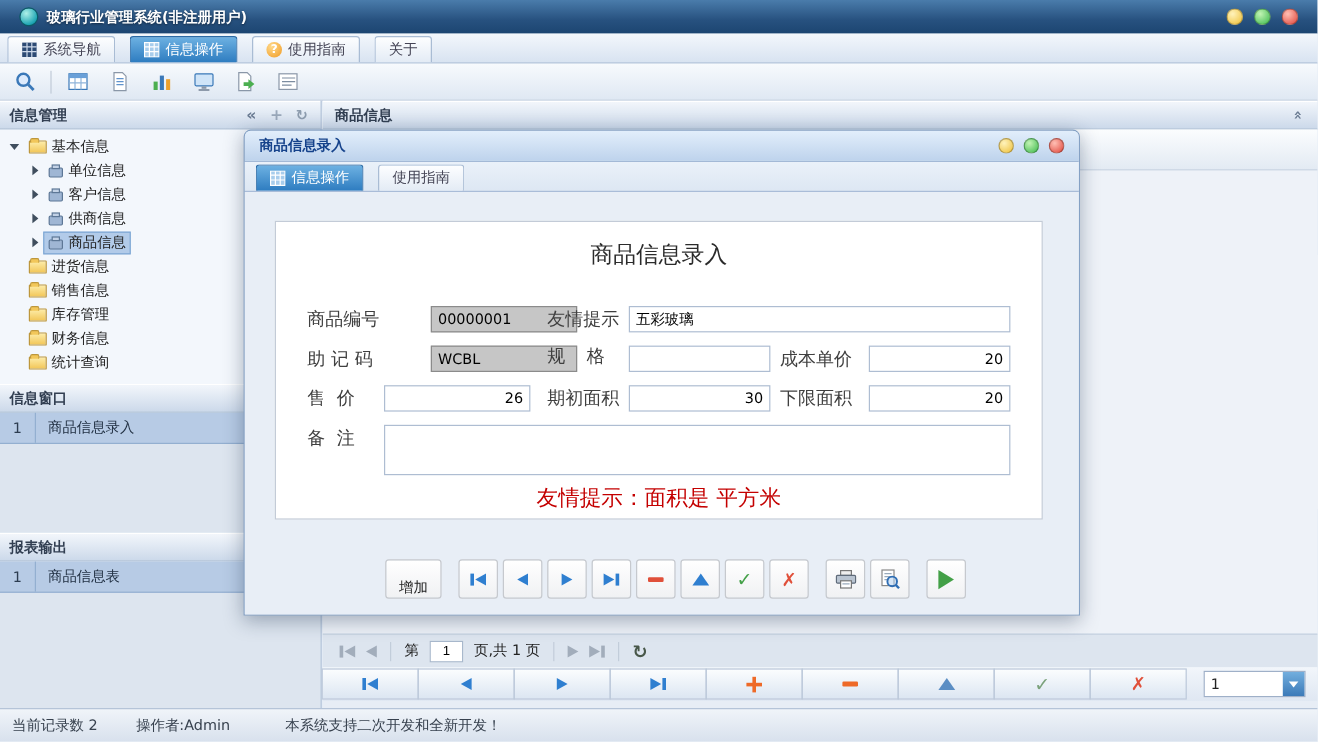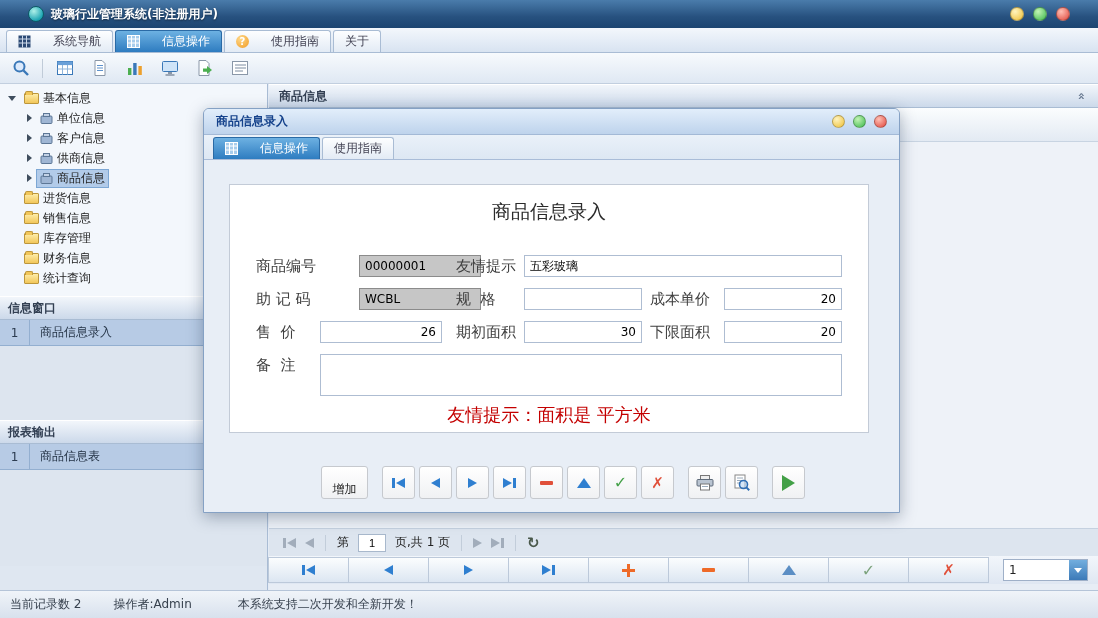--- a/index.html
+++ b/index.html
@@ -5,36 +5,36 @@
   * { margin:0; padding:0; box-sizing:border-box; }
   html,body { width:1098px; height:618px; }
   body {
     position:relative; overflow:hidden;
     font-family:"DejaVu Sans","Liberation Sans",sans-serif;
     font-size:12px; color:#222; background:#e4ebf5;
   }
   
   .titlebar { position:absolute; top:0; left:0; right:0; height:28px;
     background:linear-gradient(#4a7cab,#27517f 60%,#1c4571);
-    display:flex; align-items:center; padding:0 28px; }
+    display:flex; align-items:center; padding:0 16px; }
   .app-icon { width:16px; height:16px; border-radius:50%;
     background:radial-gradient(circle at 35% 30%,#aef0e8,#1fa6b4 70%,#0d7582);
     border:1px solid #0b5a66; margin-right:7px; }
   .win-title { color:#fff; font-weight:bold; font-size:12px; text-shadow:0 1px 2px rgba(0,0,0,.5); }
   .traffic { display:flex; gap:9px; margin-left:auto; }
   .light { width:14px; height:14px; border-radius:50%; border:1px solid rgba(0,0,0,.25); }
   .light.y { background:radial-gradient(circle at 35% 30%,#fff3bd,#eebf35); }
   .light.g { background:radial-gradient(circle at 35% 30%,#c2f4b4,#3cb84c); }
   .light.r { background:radial-gradient(circle at 35% 30%,#ffc0b5,#e0453a); }
   
   .tabbar { position:absolute; top:28px; left:0; right:0; height:25px;
     background:linear-gradient(#f3f7fc,#d8e3f1); border-bottom:1px solid #a9bcd4;
     display:flex; align-items:flex-end; padding-left:6px; }
-  .tab { height:22px; display:flex; align-items:center; gap:22px; padding:0 11px;
-    margin-right:2px; border:1px solid #a9bcd4; border-bottom:none;
+  .tab { height:22px; display:flex; align-items:center; gap:5px; padding:0 11px;
+    margin-right:12px; border:1px solid #a9bcd4; border-bottom:none;
     border-radius:3px 3px 0 0; background:linear-gradient(#fdfeff,#e3ebf5);
     color:#445; cursor:default; }
   .tab.active { background:linear-gradient(#6db1e2,#2e7cc0); color:#fff; font-weight:normal; border-color:#2a6aa5; }
   .tabicon { width:13px; height:13px; display:inline-block; flex:0 0 auto; }
   .help-badge { width:13px; height:13px; border-radius:50%; background:radial-gradient(circle at 35% 30%,#ffd98a,#f09a22);
     color:#fff; font-size:10px; font-weight:bold; display:flex; align-items:center; justify-content:center; }
   .help-badge::before { content:"?"; }
   
   .toolbar { position:absolute; top:53px; left:0; right:0; height:31px;
     background:linear-gradient(#f7fafd,#dfe8f3); border-bottom:1px solid #c2cfdf;
@@ -233,20 +233,28 @@
   </div>
   <div class="tool-btn">
     <svg width="18" height="18" viewBox="0 0 18 18">
         <rect x="1.5" y="2.5" width="15" height="13" fill="#fff" stroke="#8a97a8"></rect>
         <path d="M4 6h11M4 9h11M4 12h8" stroke="#7c8ca0"></path>
       </svg>
   </div>
 </div>
 
 <div class="sidebar">
+  <div class="sec-header">
+    <span>信息管理</span>
+    <span class="hdr-tools">
+      <span class="hdr-tool i-collapse-left"></span>
+      <span class="hdr-tool i-plus-glyph"></span>
+      <span class="hdr-tool i-refresh-glyph"></span>
+    </span>
+  </div>
   <div class="tree">
     <div class="tree-row lvl0">
       <span class="tr-down"></span>
       <span class="node">
           <span class="folder"></span>
       <span>基本信息</span>
         </span>
     </div>
     <div class="tree-row lvl1">
       <span class="tr-right"></span>
@@ -433,21 +441,21 @@
     <div class="fieldset">
       <div class="form-title">商品信息录入</div>
 
       <span class="f-label" style="left:26px; top:70px;">商品编号</span>
       <input class="f-input ro" style="left: 90px; top: 70px; width: 122px;" readonly="" value="00000001">
       <span class="f-label" style="left:226px; top:70px;">友情提示</span>
       <input class="f-input" style="left: 294px; top: 70px; width: 318px;" value="五彩玻璃">
 
       <span class="f-label" style="left:26px; top:103px;">助 记 码</span>
       <input class="f-input ro" style="left: 90px; top: 103px; width: 122px;" readonly="" value="WCBL">
-      <span class="f-label" style="left:226px; top:103px;">规  格</span>
+      <span class="f-label" style="left:226px; top:103px;font-family:Liberation Mono, monospace;">规  格</span>
       <input class="f-input" style="left: 294px; top: 103px; width: 118px;" value="">
       <span class="f-label" style="left:420px; top:103px;">成本单价</span>
       <input class="f-input num" style="left: 494px; top: 103px; width: 118px;" value="20">
 
       <span class="f-label" style="left:26px; top:136px;">售  价</span>
       <input class="f-input num" style="left: 90px; top: 136px; width: 122px;" value="26">
       <span class="f-label" style="left:226px; top:136px;">期初面积</span>
       <input class="f-input num" style="left: 294px; top: 136px; width: 118px;" value="30">
       <span class="f-label" style="left:420px; top:136px;">下限面积</span>
       <input class="f-input num" style="left: 494px; top: 136px; width: 118px;" value="20">

